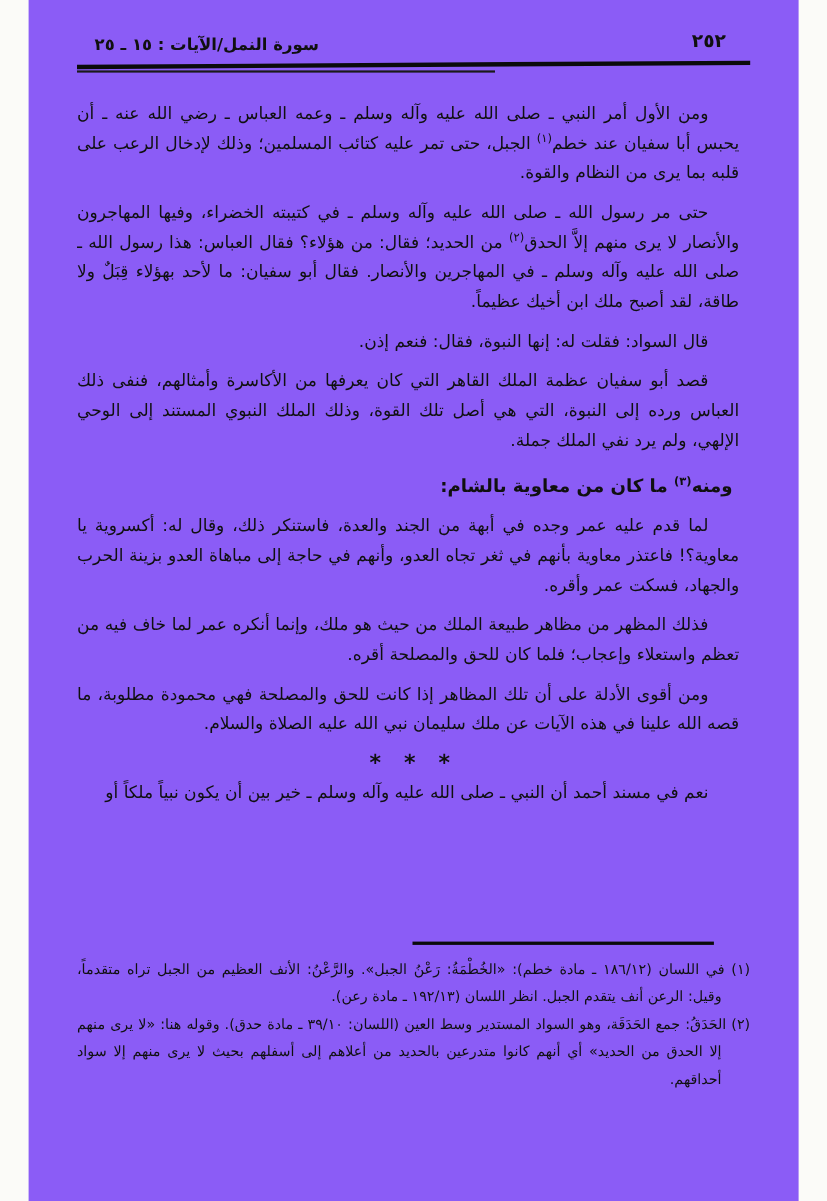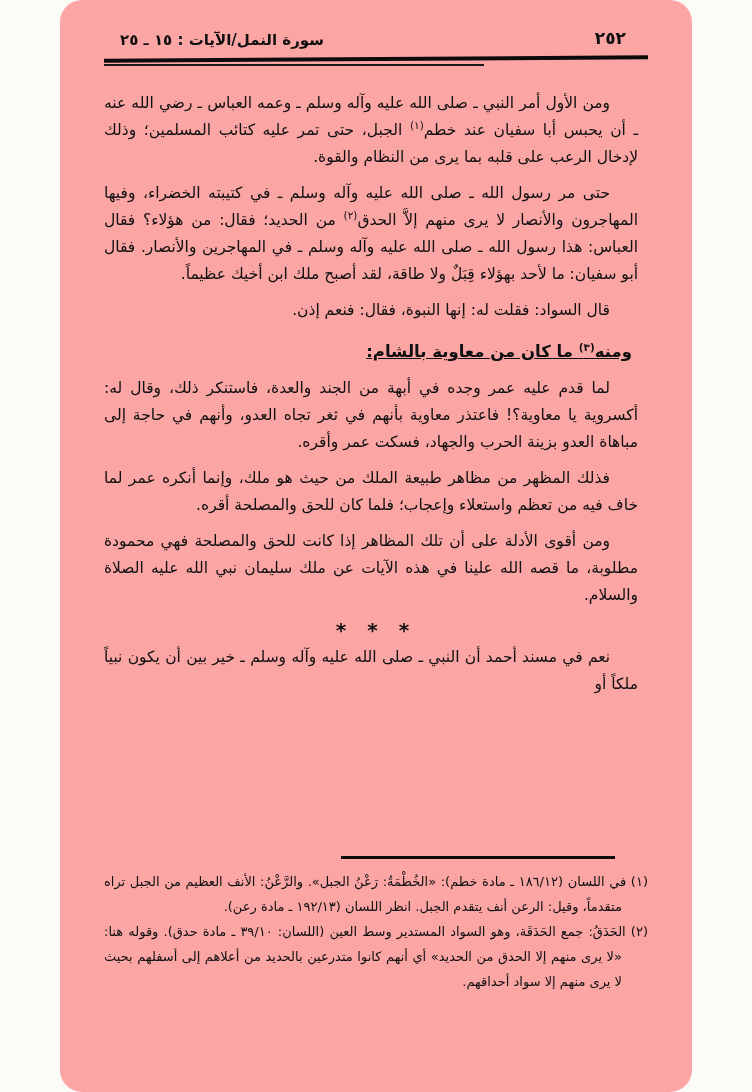--- a/index.html
+++ b/index.html
@@ -1,26 +1,25 @@
 <!DOCTYPE html>
 <html lang="ar" dir="rtl"><head>
 <meta charset="utf-8">
 <style>
   html, body { margin: 0; padding: 0; background: #fbfbf8; }
   .page {
     position: relative;
-    width: 632px;
+    width: 700px;
     height: 1092px;
     margin: 0 auto;
-    background: #fca5a5;
+    background: #8b5cf6;
     font-family: "DejaVu Sans", sans-serif;
     color: #101010;
     direction: rtl;
     overflow: hidden;
-    border-radius: 22px;
   }
   
   .hdr-title {
     position: absolute; top: 31px; left: 60px;
     font-size: 15px; font-weight: bold; direction: rtl;
     white-space: nowrap;
   }
   .hdr-num {
     position: absolute; top: 28px; right: 66px;
     font-size: 17px; font-weight: bold; letter-spacing: 1px;
@@ -37,21 +36,21 @@
   
   .main {
     position: absolute; top: 90px; right: 44px; left: 44px;
     height: 762px; overflow: hidden;
     font-size: 15.5px; line-height: 27px;
     text-align: justify; direction: rtl;
   }
   .main p.para { margin: 0 10px 9px 0; text-indent: 28px; }
   .main h2.heading {
     margin: 14px 0 10px 0; text-indent: 16px;
-    font-size: 16.5px; font-weight: bold; line-height: 27px; text-decoration: underline;
+    font-size: 16.5px; font-weight: bold; line-height: 27px;
   }
   .main p.sep {
     margin: 4px 0 2px 0; text-indent: 0;
     text-align: center; font-weight: bold; font-size: 20px;
     letter-spacing: 7px; line-height: 24px;
   }
   sup.fn-mark { font-size: 10.5px; line-height: 0; }
   
   .fn-rule {
     position: absolute; top: 856px; right: 77px;
@@ -75,20 +74,21 @@
 
   <div class="hdr-num">٢٥٢</div>
 
   <div class="rule-thick"></div>
   <div class="rule-thin"></div>
 
   <div class="main">
       <p class="para">ومن الأول أمر النبي ـ صلى الله عليه وآله وسلم ـ وعمه العباس ـ رضي الله عنه ـ أن يحبس أبا سفيان عند خطم<sup class="fn-mark">(١)</sup> الجبل، حتى تمر عليه كتائب المسلمين؛ وذلك لإدخال الرعب على قلبه بما يرى من النظام والقوة.</p>
       <p class="para">حتى مر رسول الله ـ صلى الله عليه وآله وسلم ـ في كتيبته الخضراء، وفيها المهاجرون والأنصار لا يرى منهم إلاَّ الحدق<sup class="fn-mark">(٢)</sup> من الحديد؛ فقال: من هؤلاء؟ فقال العباس: هذا رسول الله ـ صلى الله عليه وآله وسلم ـ في المهاجرين والأنصار. فقال أبو سفيان: ما لأحد بهؤلاء قِبَلٌ ولا طاقة، لقد أصبح ملك ابن أخيك عظيماً.</p>
       <p class="para">قال السواد: فقلت له: إنها النبوة، فقال: فنعم إذن.</p>
+      <p class="para">قصد أبو سفيان عظمة الملك القاهر التي كان يعرفها من الأكاسرة وأمثالهم، فنفى ذلك العباس ورده إلى النبوة، التي هي أصل تلك القوة، وذلك الملك النبوي المستند إلى الوحي الإلهي، ولم يرد نفي الملك جملة.</p>
       <h2 class="heading">ومنه<sup class="fn-mark">(٣)</sup> ما كان من معاوية بالشام:</h2>
       <p class="para">لما قدم عليه عمر وجده في أبهة من الجند والعدة، فاستنكر ذلك، وقال له: أكسروية يا معاوية؟! فاعتذر معاوية بأنهم في ثغر تجاه العدو، وأنهم في حاجة إلى مباهاة العدو بزينة الحرب والجهاد، فسكت عمر وأقره.</p>
       <p class="para">فذلك المظهر من مظاهر طبيعة الملك من حيث هو ملك، وإنما أنكره عمر لما خاف فيه من تعظم واستعلاء وإعجاب؛ فلما كان للحق والمصلحة أقره.</p>
       <p class="para">ومن أقوى الأدلة على أن تلك المظاهر إذا كانت للحق والمصلحة فهي محمودة مطلوبة، ما قصه الله علينا في هذه الآيات عن ملك سليمان نبي الله عليه الصلاة والسلام.</p>
       <p class="sep">* * *</p>
       <p class="para">نعم في مسند أحمد أن النبي ـ صلى الله عليه وآله وسلم ـ خير بين أن يكون نبياً ملكاً أو</p>
     </div>
 
   <div class="fn-rule"></div>
 

